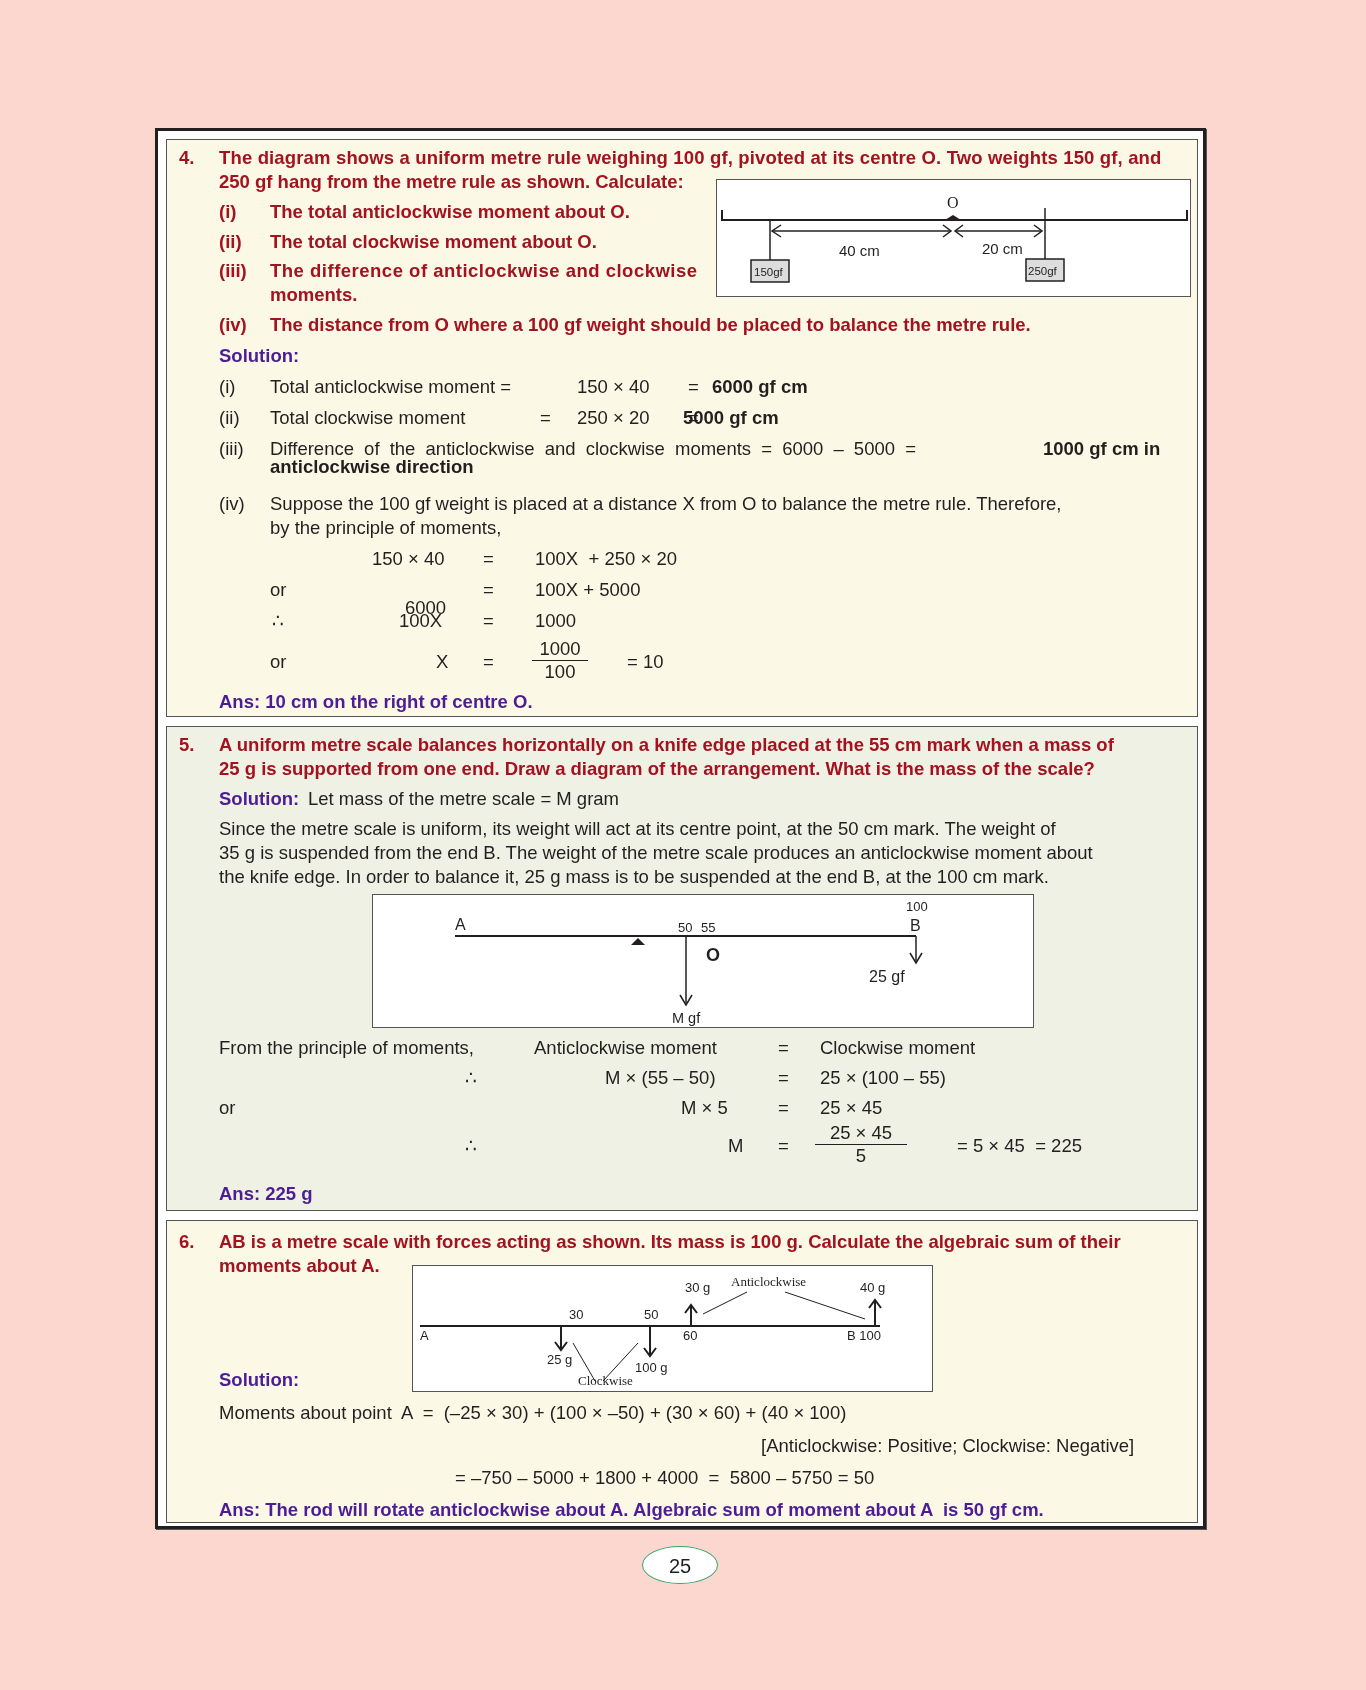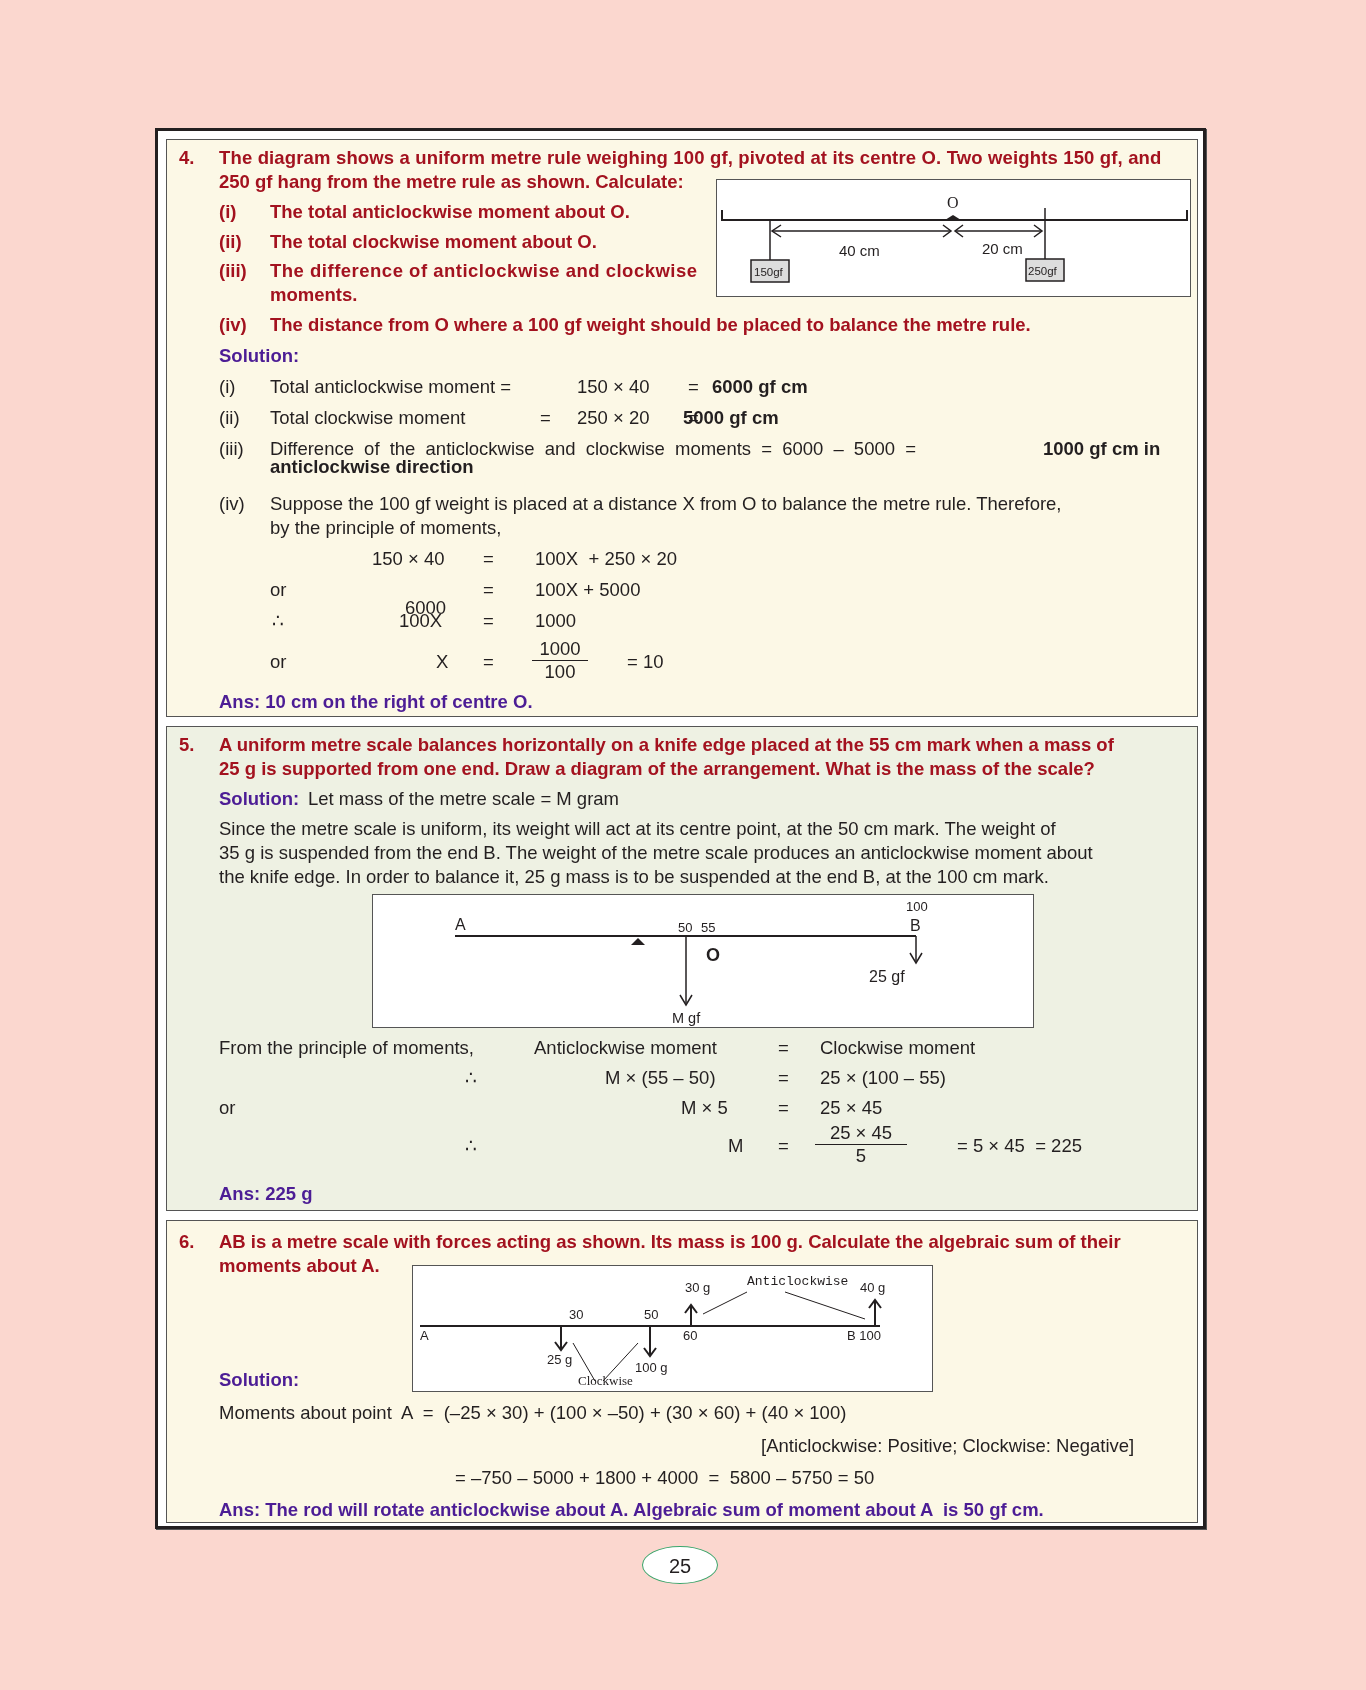--- a/index.html
+++ b/index.html
@@ -195,21 +195,21 @@
   <div class="t" style="left:7px;top:59px;font-size:13px;">A</div>
   <div class="t" style="left:141px;top:38px;font-size:13px;margin-left:15px;">30</div>
   <div class="t" style="left:231px;top:38px;font-size:13px;">50</div>
   <div class="t" style="left:270px;top:59px;font-size:13px;">60</div>
   <div class="t" style="left:434px;top:59px;font-size:13px;">B 100</div>
   <div class="t" style="left:134px;top:83px;font-size:13px;">25 g</div>
   <div class="t" style="left:222px;top:91px;font-size:13px;">100 g</div>
   <div class="t" style="left:272px;top:11px;font-size:13px;">30 g</div>
   <div class="t" style="left:447px;top:11px;font-size:13px;">40 g</div>
   <div class="t" style="left:165px;top:104px;font-size:13px;font-family:'Liberation Serif',serif;">Clockwise</div>
-  <div class="t" style="left:318px;top:5px;font-size:13px;font-family:Liberation Mono, monospace;margin-left:16px;">Anticlockwise</div>
+  <div class="t" style="left:318px;top:5px;font-size:13px;font-family:Liberation Serif, serif;">Anticlockwise</div>
 </div>
 
 <div class="t pink" style="left:219px;top:1369px;">Solution:</div>
 <div class="t" style="left:219px;top:1402px;white-space:pre;">Moments about point  A  =  (–25 × 30) + (100 × –50) + (30 × 60) + (40 × 100)</div>
 <div class="t" style="left:761px;top:1435px;">[Anticlockwise: Positive; Clockwise: Negative]</div>
 <div class="t" style="left:455px;top:1467px;white-space:pre;">= –750 – 5000 + 1800 + 4000  =  5800 – 5750 = 50</div>
 <div class="t pink" style="left:219px;top:1499px;white-space:pre;">Ans: The rod will rotate anticlockwise about A. Algebraic sum of moment about A  is 50 gf cm.</div>
 
 <div class="pageno">25</div>
 

